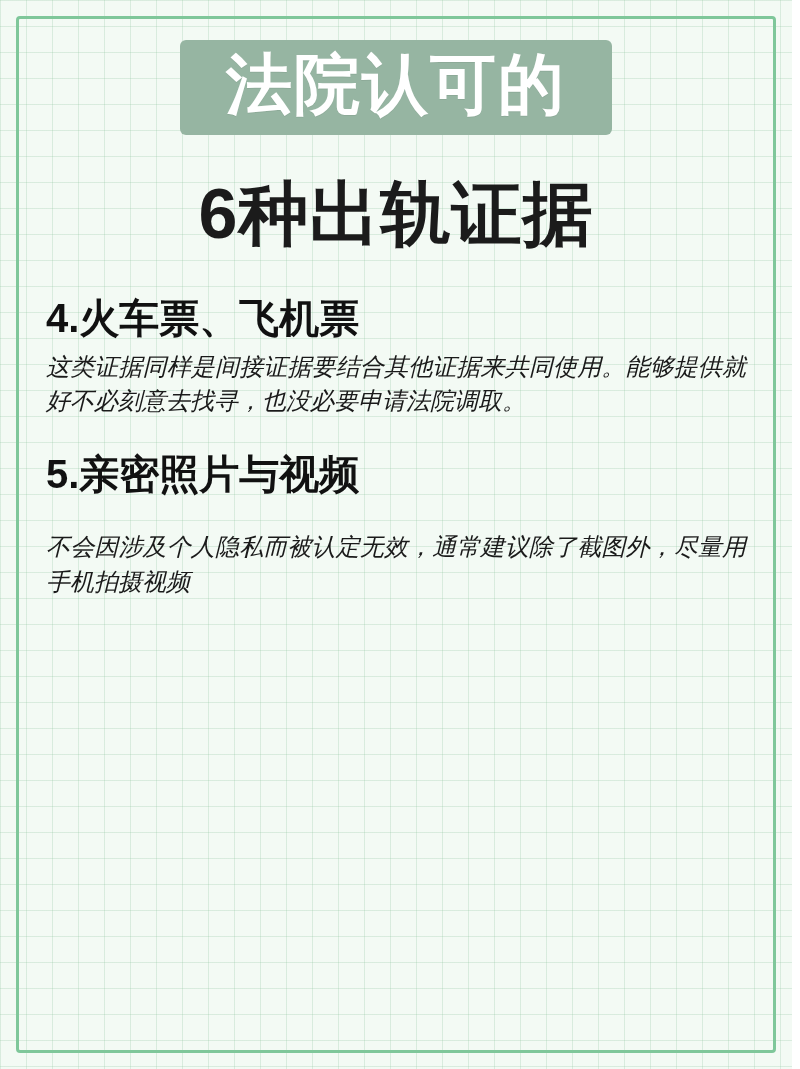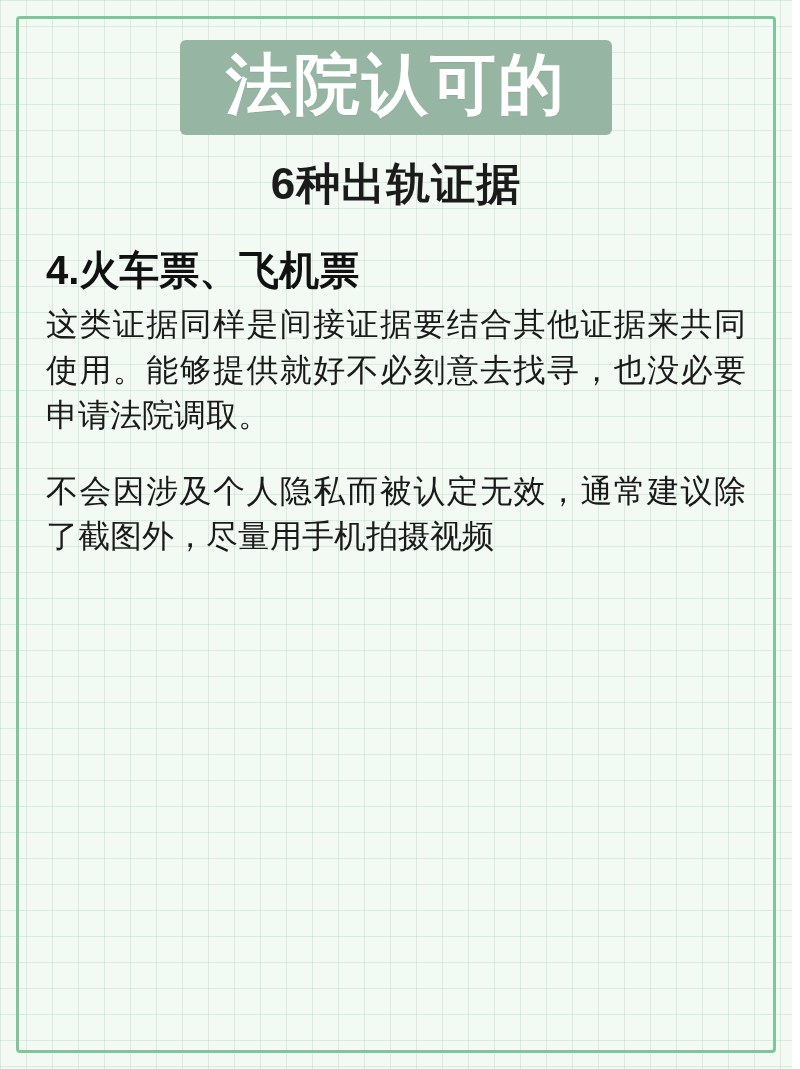--- a/index.html
+++ b/index.html
@@ -60,47 +60,48 @@
   .title-banner .banner-text {
     color: #ffffff;
     font-size: 66px;
     font-weight: 700;
     letter-spacing: 2px;
     line-height: 1.05;
     display: block;
     text-shadow: 0 1px 0 rgba(0,0,0,0.06);
   }
   .subtitle {
-    font-size: 44px;
+    font-size: 70px;
     font-weight: 700;
     color: #1b1b1b;
     text-align: center;
-    margin-top: 20px;
+    margin-top: 33px;
     letter-spacing: 1px;
   }
   .sections {
     margin-top: 30px;
   }
   .section {
     margin-bottom: 30px;
   }
   .section-heading {
     font-size: 40px;
     font-weight: 700;
     color: #111111;
     line-height: 1.3;
     margin-bottom: 6px;
   }
   .section-body {
-    font-size: 32px;
+    font-size: 24px;
     color: #1a1a1a;
     line-height: 1.42;
     letter-spacing: 0px;
     text-align: justify;
     text-justify: inter-ideograph;
+    font-style: italic;
   }
 </style>
 </head>
 <body>
 
 <div class="poster">
   <div class="grid-layer"></div>
   <div class="border-frame"></div>
 
   <div class="content">
@@ -113,20 +114,21 @@
     </div>
 
     <div class="sections">
 
       <div class="section">
         <div class="section-heading">4.火车票、飞机票</div>
         <div class="section-body">这类证据同样是间接证据要结合其他证据来共同使用。能够提供就好不必刻意去找寻，也没必要申请法院调取。</div>
       </div>
 
       <div class="section">
+        <div class="section-heading">5.亲密照片与视频</div>
       </div>
 
       <div class="section">
         <div class="section-body">不会因涉及个人隐私而被认定无效，通常建议除了截图外，尽量用手机拍摄视频</div>
       </div>
 
     </div>
   </div>
 </div>
 

